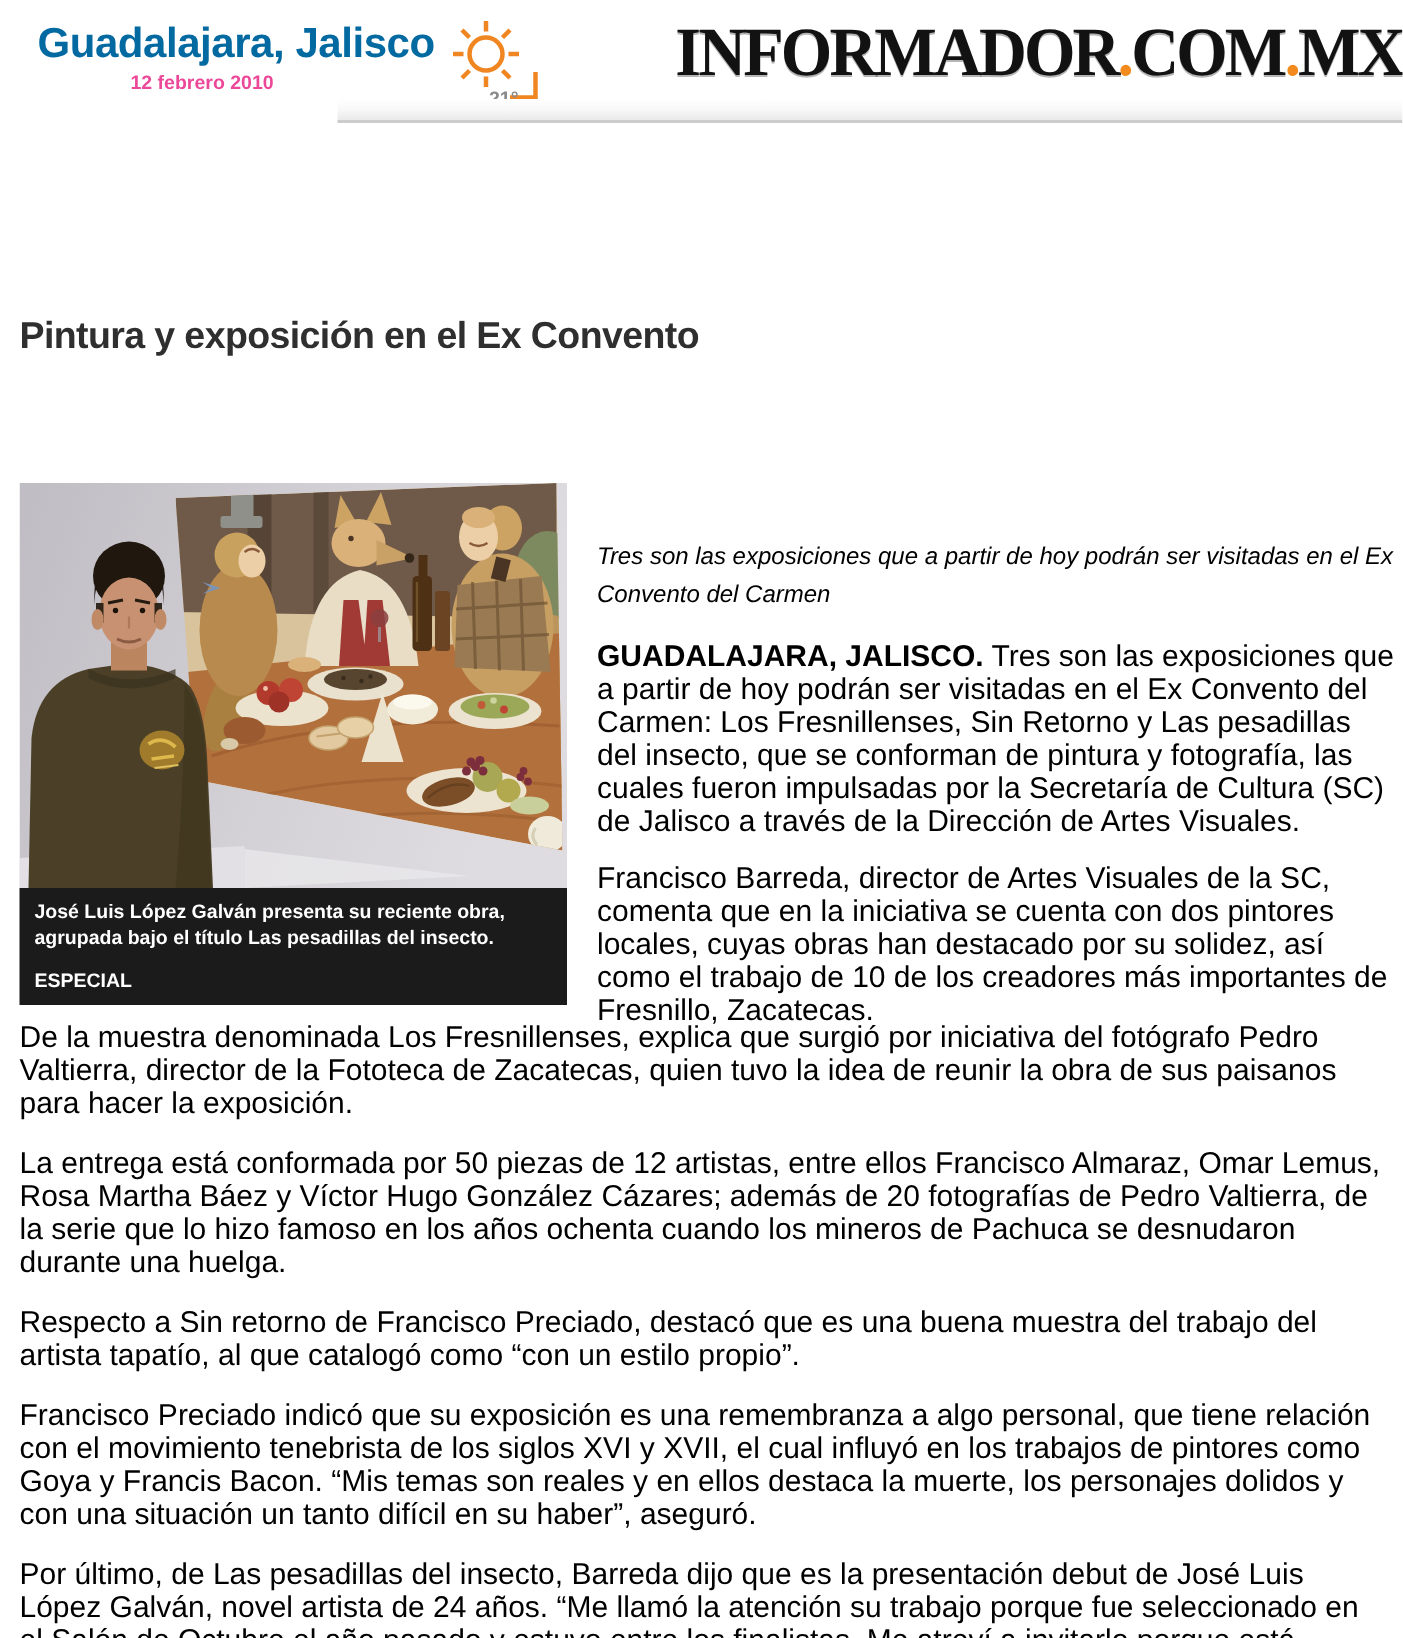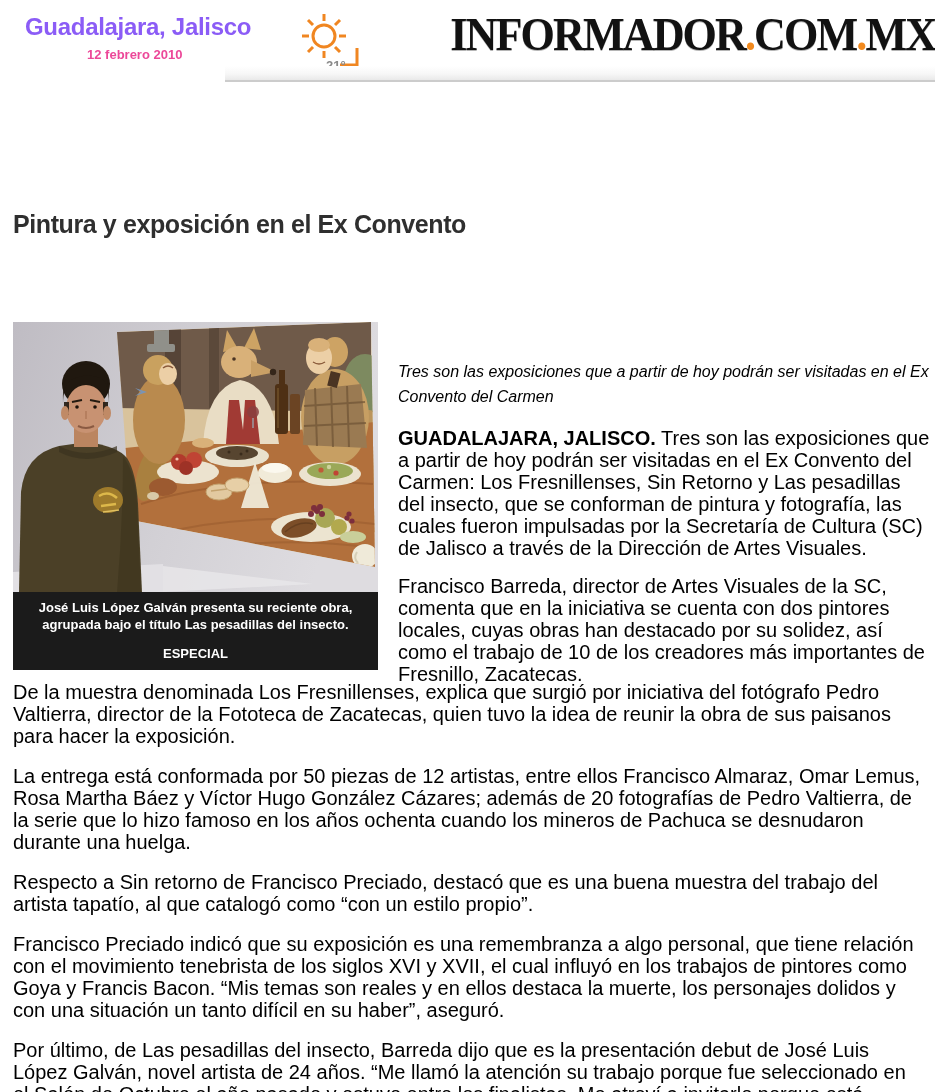--- a/index.html
+++ b/index.html
@@ -5,21 +5,21 @@
   * { margin:0; padding:0; box-sizing:border-box; }
   html,body { background:#ffffff; }
   body {
     width:935px; height:1092px; position:relative; overflow:hidden;
     font-family:"Liberation Sans", sans-serif; color:#000;
   }
 
   
   .hdr-location {
     position:absolute; left:25px; top:13px;
-    font-size:24px; font-weight:bold; color:#8b5cf6; letter-spacing:-0.3px;
+    font-size:28px; font-weight:bold; color:#0369a1; letter-spacing:-0.3px;
   }
   .hdr-date {
     position:absolute; left:87px; top:47px;
     font-size:13px; font-weight:bold; color:#ec4899;
   }
   .weather {
     position:absolute; left:295px; top:6px; width:80px; height:64px;
   }
   .weather svg { position:absolute; left:0; top:0; }
   .weather .temp {
@@ -41,21 +41,21 @@
     border-bottom:2px solid #cccccc;
   }
 
   
   .headline {
     position:absolute; left:13px; top:210px;
     font-size:25px; font-weight:bold; color:#2f2f2f; letter-spacing:-0.4px;
   }
 
   
-  .photo { position:absolute; left:13px; top:322px; width:365px;text-align:center; }
+  .photo { position:absolute; left:13px; top:322px; width:365px; }
   .photo svg { display:block; width:365px; height:270px; }
   .photo-caption {
     background:#1b1b1b; color:#ffffff;
     font-size:13px; font-weight:bold; line-height:17px;
     padding:7px 10px 8px 10px;
   }
   .photo-caption .credit { display:block;margin-top:12px; }
 
   
   .intro-col { position:absolute; left:398px; top:359px; width:533px; }

